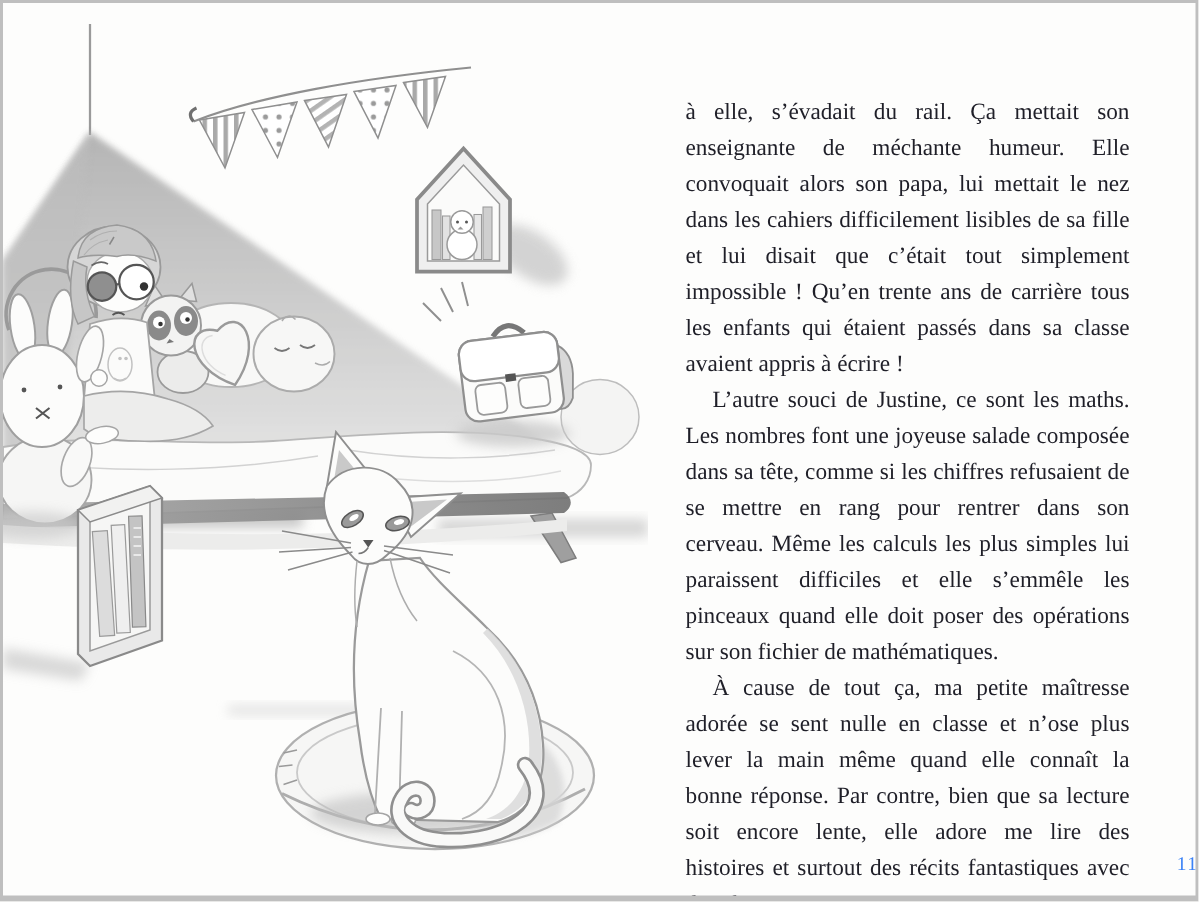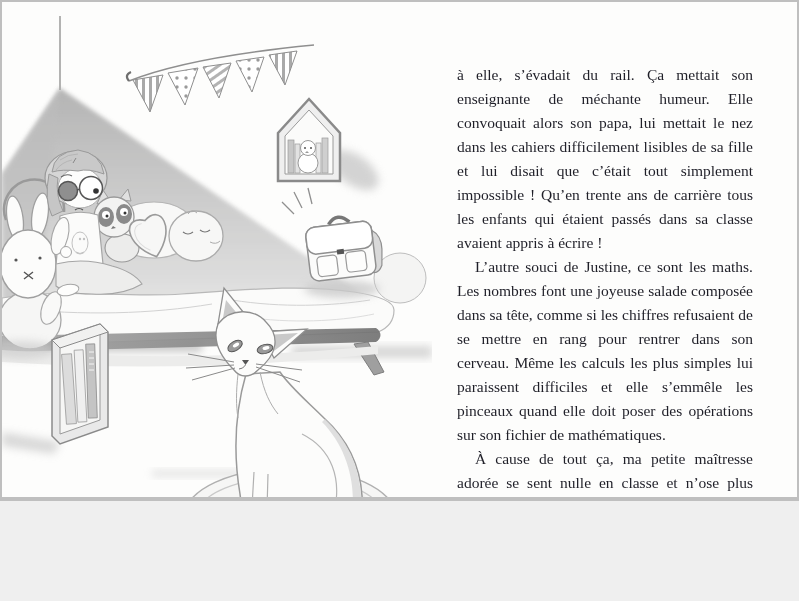--- a/index.html
+++ b/index.html
@@ -1,18 +1,18 @@
 <!DOCTYPE html>
 <html lang="fr"><head>
 <meta charset="utf-8">
 <style>
   html,body{margin:0;padding:0;background:#efefef;}
   .spread{
     position:relative;
-    width:799px;height:501px;
+    width:799px;height:601px;
     box-sizing:border-box;
     background:#fdfdfc;
     border:2px solid #bfbfbf;
     border-bottom-width:4px;
     border-right-width:2px;
     overflow:hidden;
     font-family:"Liberation Serif", serif;
   }
   .illustration{position:absolute;left:0;top:0;width:430px;height:601px;}
   .text-page{

